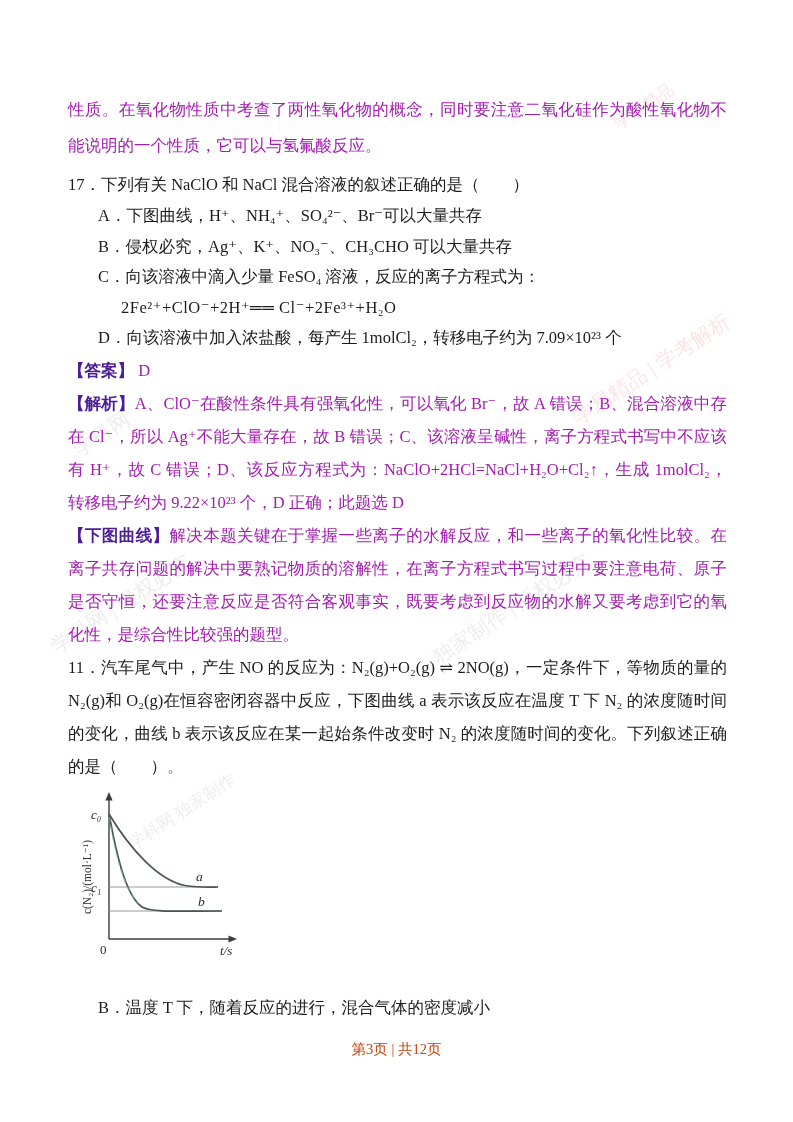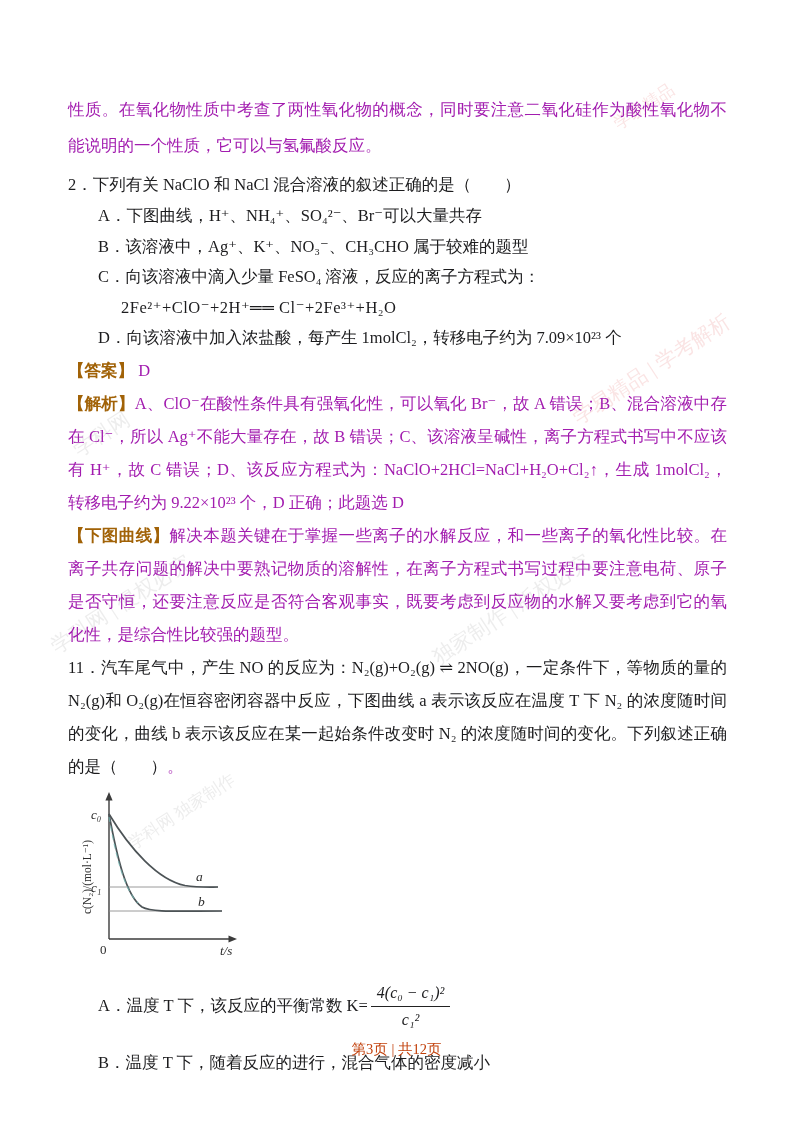--- a/index.html
+++ b/index.html
@@ -9,21 +9,21 @@
     background:#ffffff;
     font-family:"Liberation Serif","DejaVu Serif",serif;
     color:#1c1c1e;
     overflow:hidden;
   }
   .content { position:absolute; left:68px; top:92px; width:659px; }
 
   .para  { font-size:16.5px; line-height:36px; text-align:justify; }
   .exp   { font-size:16.5px; line-height:33px; text-align:justify; }
   .red   { color:#a21caf; }
-  .rb    { font-weight:bold; color:#a16207; }
+  .rb    { font-weight:bold; color:#4c1d95; }
 
   .q-stem { font-size:16.5px; line-height:33px; margin-top:4px; }
   .options { margin-left:30px; }
   .opt { font-size:16.5px; line-height:30.5px; }
   .equation-line { margin-left:23px; letter-spacing:0.5px; }
   .ans-line { font-size:16.5px; line-height:33px; }
 
   .chart-wrap { margin:6px 0 0 14px; width:240px; }
   .chart-wrap svg text { font-family:"Liberation Serif","DejaVu Serif",serif; fill:#2c2c2c; }
   .axis  { stroke:#3b3b3b; stroke-width:1.4; }
@@ -63,24 +63,24 @@
 <span class="wm gray w3">学科网 | 侵权必究</span>
 <span class="wm gray w4">独家制作 | 版权必究</span>
 <span class="wm gray w5">学科网 独家制作</span>
 <span class="wm pink w6">学易精品</span>
 
 <div class="content">
 
   <p class="para red">性质。在氧化物性质中考查了两性氧化物的概念，同时要注意二氧化硅作为酸性氧化物不能说明的一个性质，它可以与氢氟酸反应。</p>
 
   <div>
-    <p class="q-stem">2．下列有关 NaClO 和 NaCl 混合溶液的叙述正确的是（　　）</p>
+    <p class="q-stem">17．下列有关 NaClO 和 NaCl 混合溶液的叙述正确的是（　　）</p>
     <div class="options">
       <p class="opt">A．下图曲线，H⁺、NH₄⁺、SO₄²⁻、Br⁻可以大量共存</p>
-      <p class="opt">B．该溶液中，Ag⁺、K⁺、NO₃⁻、CH₃CHO 属于较难的题型</p>
+      <p class="opt">B．侵权必究，Ag⁺、K⁺、NO₃⁻、CH₃CHO 可以大量共存</p>
       <p class="opt">C．向该溶液中滴入少量 FeSO₄ 溶液，反应的离子方程式为：</p>
       <p class="opt equation-line">2Fe²⁺+ClO⁻+2H⁺══ Cl⁻+2Fe³⁺+H₂O</p>
       <p class="opt">D．向该溶液中加入浓盐酸，每产生 1molCl₂，转移电子约为 7.09×10²³ 个</p>
     </div>
 
     <p class="ans-line">
       <span class="rb">【答案】</span>
       <span class="red">D</span>
     </p>
 
@@ -116,26 +116,19 @@
         <text class="tick-label" x="9" y="103">c₁</text>
         <text class="plain-label" x="18" y="165">0</text>
         <text class="tick-label" x="138" y="166">t/s</text>
         <text class="y-axis-title" transform="translate(9,88) rotate(-90)" text-anchor="middle">c(N₂)/(mol·L⁻¹)</text>
         <text class="curve-label" x="114" y="92">a</text>
         <text class="curve-label" x="116" y="117">b</text>
       </svg>
     </div>
 
     <div class="q11-opts">
-      <div class="frac-row">
-        <span>A．温度 T 下，该反应的平衡常数 K=</span>
-        <span class="frac">
-          <span class="num">4(c₀ − c₁)²</span>
-          <span class="den">c₁²</span>
-        </span>
-      </div>
       <p class="optB">B．温度 T 下，随着反应的进行，混合气体的密度减小</p>
     </div>
   </div>
 
 </div>
 
 <div class="footer">第3页 | 共12页</div>
 
 </body></html>

